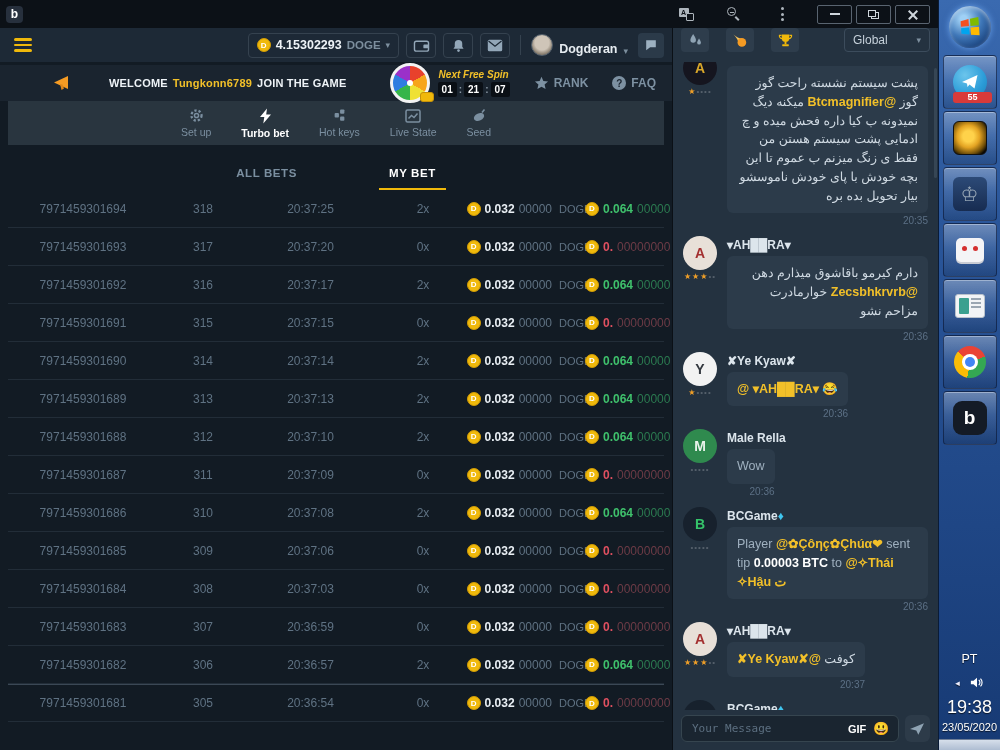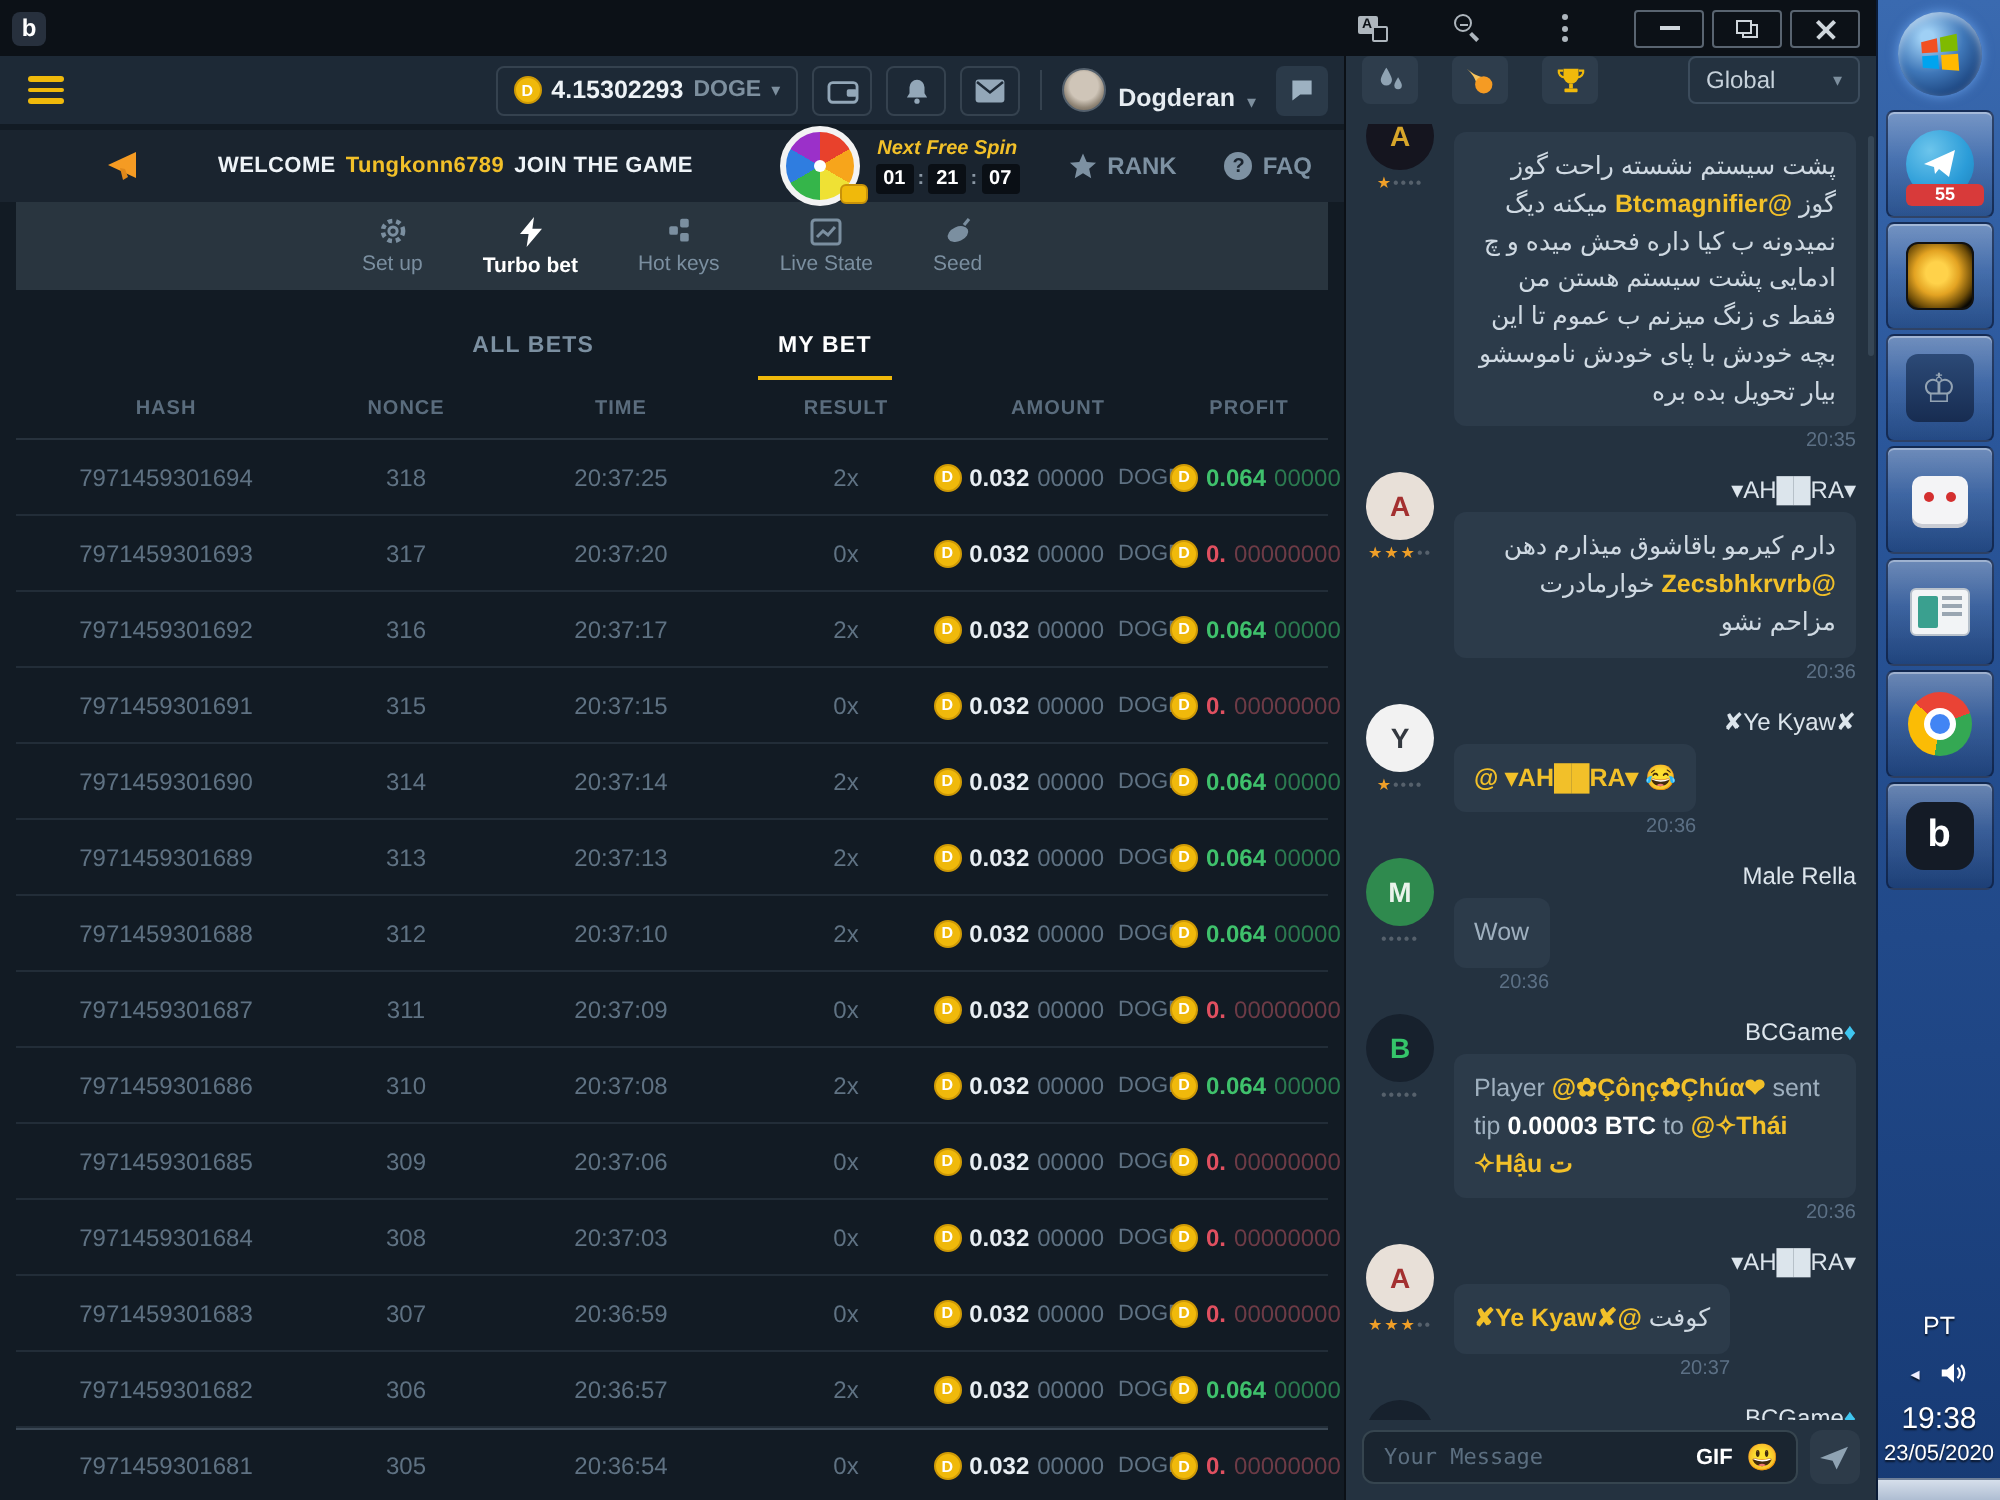--- a/index.html
+++ b/index.html
@@ -98,21 +98,21 @@
   .messages{flex:1;overflow:hidden;padding:4px 10px 0 8px;position:relative;}
   .chat-scroll{position:absolute;right:1px;top:6px;width:3px;height:110px;border-radius:2px;background:#46576655;background:#465766;opacity:.55;}
   .msg{display:flex;gap:8px;margin-bottom:8px;}
   .av-col{width:38px;flex:none;text-align:center;}
   .av{width:34px;height:34px;border-radius:50%;display:flex;align-items:center;justify-content:center;font-weight:bold;font-size:14px;margin:0 auto;}
   .msg.first .av{margin-top:-15px;}
   .stars{font-size:8px;letter-spacing:1px;margin-top:2px;white-space:nowrap;}
   .stars .on{color:#ef9f28;}
   .stars .off{color:#56616c;}
   .m-body{flex:1;min-width:0;}
-  .m-name{font-size:12px;font-weight:normal;color:#dce5ec;margin:2px 0 4px;text-align:right;}
+  .m-name{font-size:12px;font-weight:bold;color:#dce5ec;margin:2px 0 4px;}
   .m-name .sfx{color:#3fc6f0;}
   .bwrap{display:inline-block;max-width:100%;}
   .bubble{background:#2c3b4a;border-radius:6px;padding:8px 10px;font-size:12.5px;color:#cfd9e2;line-height:1.5;}
   .bubble.rtl{direction:rtl;text-align:right;}
   .mention{color:#f2c029;font-weight:bold;}
   .muted{color:#9fb0bf;}
   .strongx{color:#fff;font-weight:bold;}
   .m-time{text-align:right;font-size:10px;color:#5c7085;margin-top:2px;}
   .inputbar{height:40px;flex:none;display:flex;gap:6px;padding:5px 8px 8px;}
   .inputbox{flex:1;display:flex;align-items:center;background:#1a2530;border:1px solid #36454f;border-radius:6px;padding:0 8px;gap:7px;}
@@ -139,21 +139,21 @@
   .winapp .lines{width:10px;display:flex;flex-direction:column;gap:2px;}
   .winapp .lines i{height:2px;background:#9aa6b2;}
   .chrome{width:32px;height:32px;border-radius:50%;background:conic-gradient(from -50deg,#ea4335 0 120deg,#34a853 0 240deg,#fbbc05 0 360deg);position:relative;}
   .chrome:before{content:"";position:absolute;left:8px;top:8px;width:16px;height:16px;border-radius:50%;background:#fff;}
   .chrome:after{content:"";position:absolute;left:11px;top:11px;width:10px;height:10px;border-radius:50%;background:#4285f4;}
   .bctile{width:34px;height:34px;border-radius:9px;background:#141b26;color:#fff;font-weight:bold;font-size:19px;display:flex;align-items:center;justify-content:center;}
   .tray{margin-top:auto;width:100%;display:flex;flex-direction:column;align-items:center;color:#fff;text-shadow:0 1px 1px rgba(0,0,0,.7);}
   .tray .lang{font-size:12.5px;margin-bottom:10px;}
   .trayicons{display:flex;align-items:center;gap:10px;margin-bottom:8px;}
   .tray .arrow{font-size:9px;color:#eef;}
-  .tray .time{font-size:15px;}
+  .tray .time{font-size:18px;}
   .tray .date{font-size:11px;margin:3px 0 6px;}
   .showdesk{width:100%;height:11px;background:linear-gradient(180deg,#d6dfeb,#aebdd2);border-top:1px solid #6f7f98;}
 </style>
 </head>
 <body>
 
 <div class="screen">
 
   <div class="window">
 
@@ -313,28 +313,20 @@
             </svg>
           <span>Seed</span>
         </div>
       </div>
 
       <div class="bettabs">
         <div class="bettab">ALL BETS</div>
         <div class="bettab active">MY BET</div>
       </div>
 
-      <div class="thead">
-        <span>HASH</span>
-        <span>NONCE</span>
-        <span>TIME</span>
-        <span>RESULT</span>
-        <span>AMOUNT</span>
-        <span>PROFIT</span>
-      </div>
       <div id="tbody">
           <div class="trow">
             <div class="tcell">7971459301694</div>
             <div class="tcell">318</div>
             <div class="tcell">20:37:25</div>
             <div class="tcell">2x</div>
             <div class="mcell amt">
               <span class="coin">D</span>
               <span class="m-main">0.032</span>
               <span class="m-rest">00000</span>

